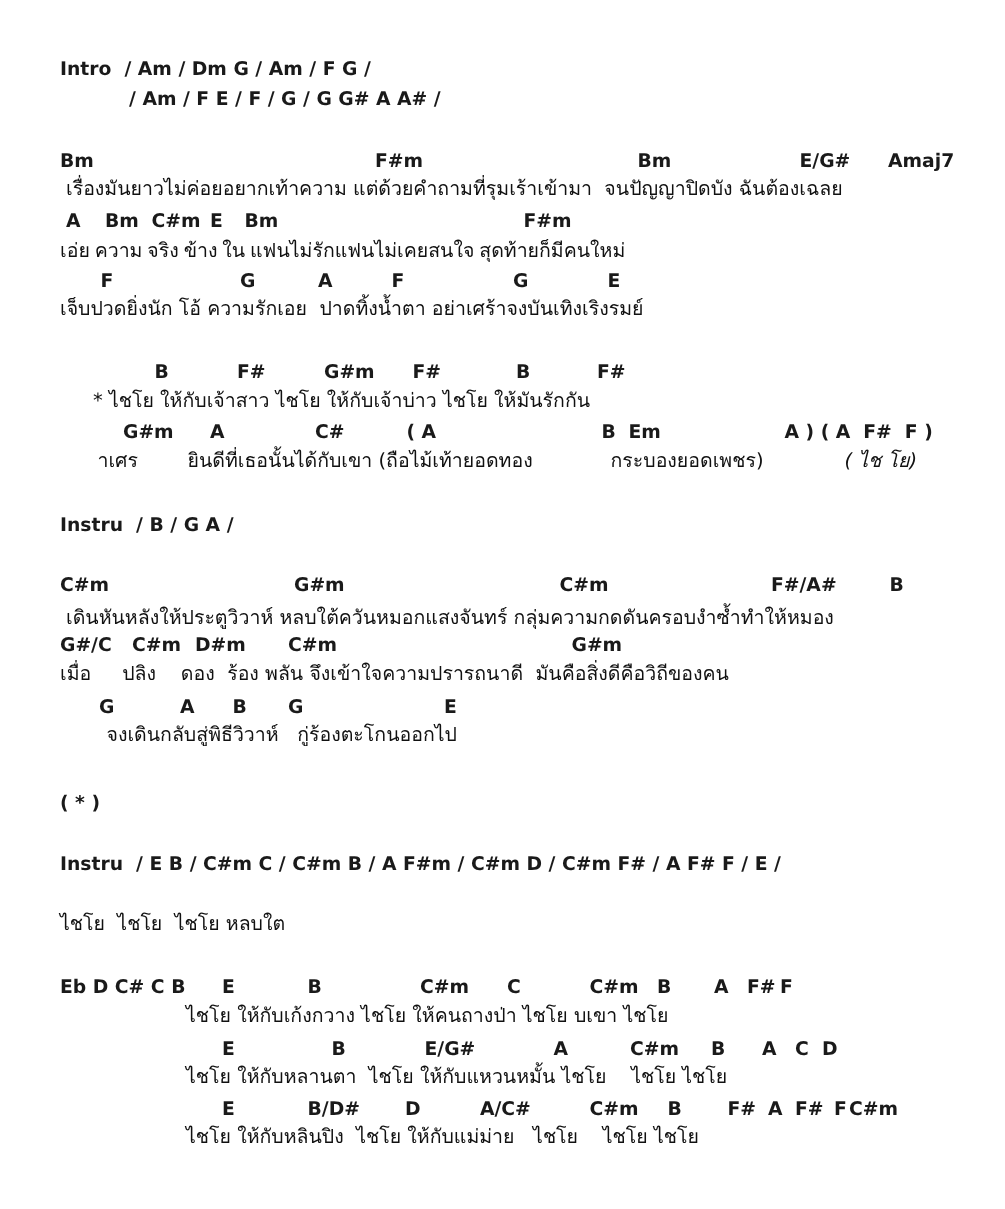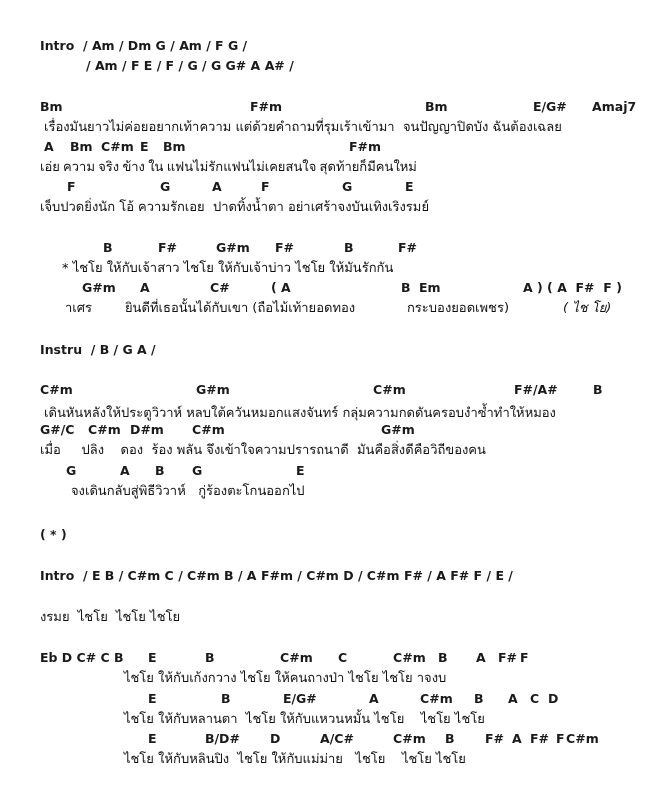--- a/index.html
+++ b/index.html
@@ -36,24 +36,24 @@
   <div>
       <div class="line chord" style="top: 380px; width: 670px;"><span class="seg" style="left: 40px;">C#m</span><span class="seg" style="left: 196px;">G#m</span><span class="seg" style="left: 373px;">C#m</span><span class="seg" style="left: 514px;">F#/A#</span><span class="seg" style="left: 593px;">B</span></div>
       <div class="line lyric" style="top: 403px; width: 538px;"><span class="seg" style="left: 44px;">เดินหันหลังให้ประตูวิวาห์ หลบใต้ควันหมอกแสงจันทร์ กลุ่มความกดดันครอบงำซ้ำทำให้หมอง</span></div>
       <div class="line chord" style="top: 420px; width: 670px;"><span class="seg" style="left: 40px;">G#/C</span><span class="seg" style="left: 88px;">C#m</span><span class="seg" style="left: 130px;">D#m</span><span class="seg" style="left: 192px;">C#m</span><span class="seg" style="left: 381px;">G#m</span></div>
       <div class="line lyric" style="top: 440px; width: 670px;"><span class="seg" style="left: 40px;">เมื่อ     ปลิง    ดอง  ร้อง พลัน จึงเข้าใจความปรารถนาดี  มันคือสิ่งดีคือวิถีของคน</span></div>
       <div class="line chord" style="top: 461px; width: 670px;"><span class="seg" style="left: 66px;">G</span><span class="seg" style="left: 120px;">A</span><span class="seg" style="left: 155px;">B</span><span class="seg" style="left: 192px;">G</span><span class="seg" style="left: 296px;">E</span></div>
       <div class="line lyric" style="top: 481px; width: 670px;"><span class="seg" style="left: 44px; margin-left: 27px;">จงเดินกลับสู่พิธีวิวาห์   กู่ร้องตะโกนออกไป</span></div>
     </div>
 
   <div class="line chord" style="left:40px;top:525px;">( * )</div>
-  <div class="line chord" style="left:40px;top:566px;">Intro  / E B / C#m C / C#m B / A F#m / C#m D / C#m F# / A F# F / E /</div>
-  <div class="line lyric" style="left:40px;top:607px;">งรมย  ไชโย  ไชโย ไชโย</div>
+  <div class="line chord" style="left:40px;top:566px;">Instru  / E B / C#m C / C#m B / A F#m / C#m D / C#m F# / A F# F / E /</div>
+  <div class="line lyric" style="left:40px;top:607px;">ไชโย  ไชโย  ไชโย หลบใต</div>
 
   <div>
       <div class="line chord" style="top: 648px; width: 670px;"><span class="seg" style="left: 40px;">Eb D C# C B</span><span class="seg" style="left: 148px;">E</span><span class="seg" style="left: 205px;">B</span><span class="seg" style="left: 280px;">C#m</span><span class="seg" style="left: 338px;">C</span><span class="seg" style="left: 393px;">C#m</span><span class="seg" style="left: 438px;">B</span><span class="seg" style="left: 476px;">A</span><span class="seg" style="left: 498px;">F#</span><span class="seg" style="left: 520px;">F</span></div>
-      <div class="line lyric" style="top: 668px; width: 670px;"><span class="seg" style="left: 124px;">ไชโย ให้กับเก้งกวาง ไชโย ให้คนถางป่า ไชโย ไชโย าจงบ</span></div>
+      <div class="line lyric" style="top: 668px; width: 670px;"><span class="seg" style="left: 124px;">ไชโย ให้กับเก้งกวาง ไชโย ให้คนถางป่า ไชโย บเขา ไชโย</span></div>
       <div class="line chord" style="top: 689px; width: 670px;"><span class="seg" style="left: 148px;">E</span><span class="seg" style="left: 221px;">B</span><span class="seg" style="left: 283px;">E/G#</span><span class="seg" style="left: 369px;">A</span><span class="seg" style="left: 420px;">C#m</span><span class="seg" style="left: 474px;">B</span><span class="seg" style="left: 508px;">A</span><span class="seg" style="left: 530px;">C</span><span class="seg" style="left: 548px;">D</span></div>
       <div class="line lyric" style="top: 709px; width: 604px;"><span class="seg" style="left: 124px;">ไชโย ให้กับหลานตา  ไชโย ให้กับแหวนหมั้น ไชโย    ไชโย ไชโย</span></div>
       <div class="line chord" style="top: 729px; width: 670px;"><span class="seg" style="left: 148px;">E</span><span class="seg" style="left: 205px;">B/D#</span><span class="seg" style="left: 270px;">D</span><span class="seg" style="left: 320px;">A/C#</span><span class="seg" style="left: 393px;">C#m</span><span class="seg" style="left: 445px;">B</span><span class="seg" style="left: 485px;">F#</span><span class="seg" style="left: 512px;">A</span><span class="seg" style="left: 530px;">F#</span><span class="seg" style="left: 556px;">F</span><span class="seg" style="left: 566px;">C#m</span></div>
       <div class="line lyric" style="top: 749px; width: 670px;"><span class="seg" style="left: 124px;">ไชโย ให้กับหลินปิง  ไชโย ให้กับแม่ม่าย   ไชโย    ไชโย ไชโย</span></div>
     </div>
 </div>
 
 </body></html>

